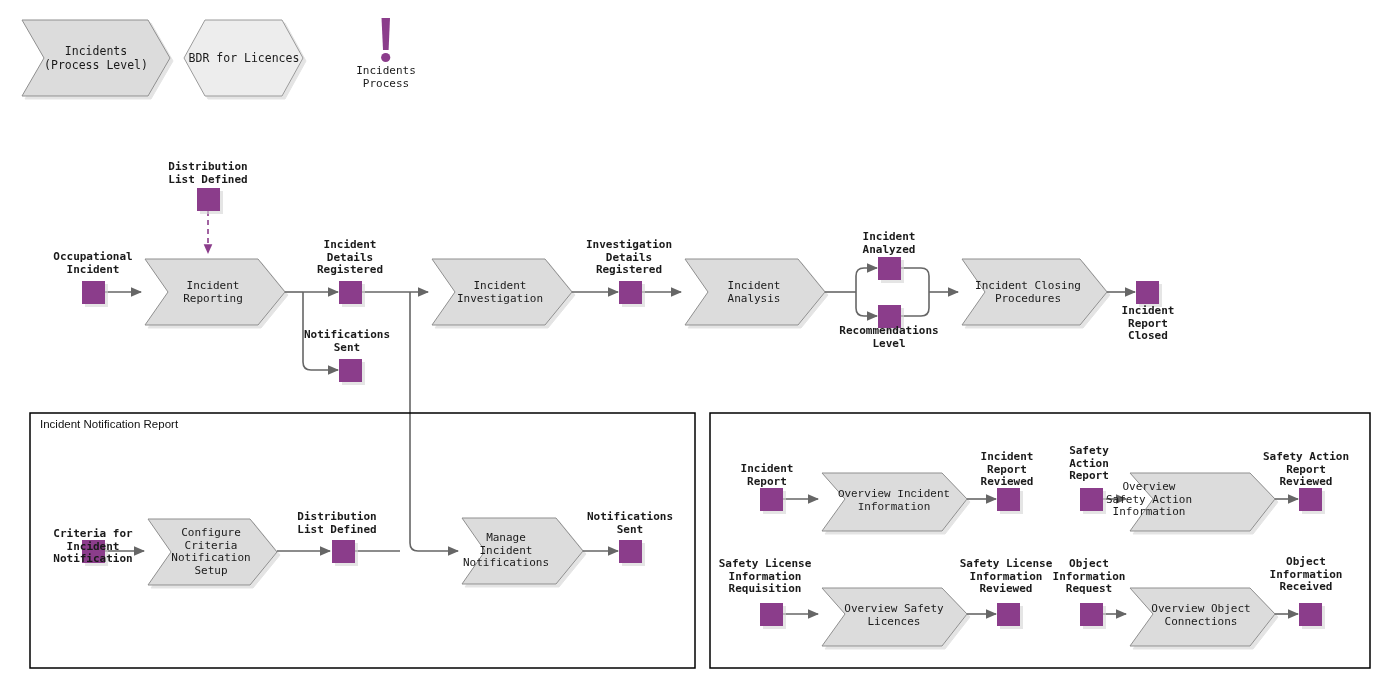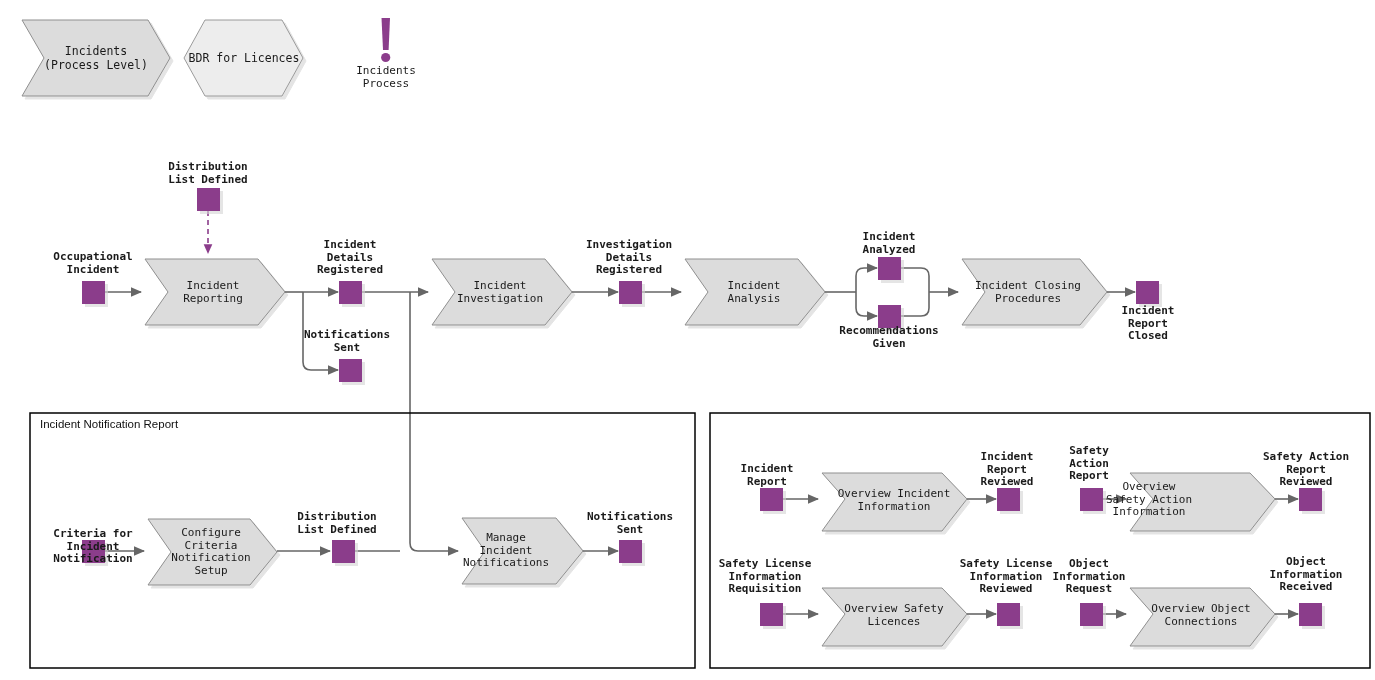--- a/index.html
+++ b/index.html
@@ -251,21 +251,21 @@
 Details
 Registered</div>
 
   <div class="shape-text" style="left:754px;top:292px;">Incident
 Analysis</div>
 
   <div class="lbl ctr" style="left:889px;top:231px;">Incident
 Analyzed</div>
 
   <div class="lbl ctr" style="left:889px;top:325px;">Recommendations
-Given</div>
+Level</div>
 
   <div class="shape-text" style="left:1028px;top:292px;">Incident Closing
 Procedures</div>
 
   <div class="lbl ctr" style="left:1148px;top:305px;">Incident
 Report
 Closed</div>
 
   <div class="grouplabel" style="left:40px;top:418px;">Incident Notification Report</div>
 
@@ -283,21 +283,21 @@
 
   <div class="shape-text" style="left:506px;top:551px;">Manage
 Incident
 Notifications</div>
 
   <div class="lbl ctr" style="left:630px;top:511px;">Notifications
 Sent</div>
 
   <div class="lbl ctr" style="left:767px;top:463px;">Incident
 Report</div>
-  <div class="shape-text" style="left:894px;top:500px;">Overview Incident
+  <div class="shape-text" style="left:894px;top:500px;font-family:Liberation Mono, monospace;">Overview Incident
 Information</div>
   <div class="lbl ctr" style="left:1007px;top:451px;">Incident
 Report
 Reviewed</div>
 
   <div class="lbl ctr" style="left:1089px;top:445px;">Safety
 Action
 Report</div>
   <div class="shape-text" style="left:1149px;top:500px;">Overview
 Safety Action

